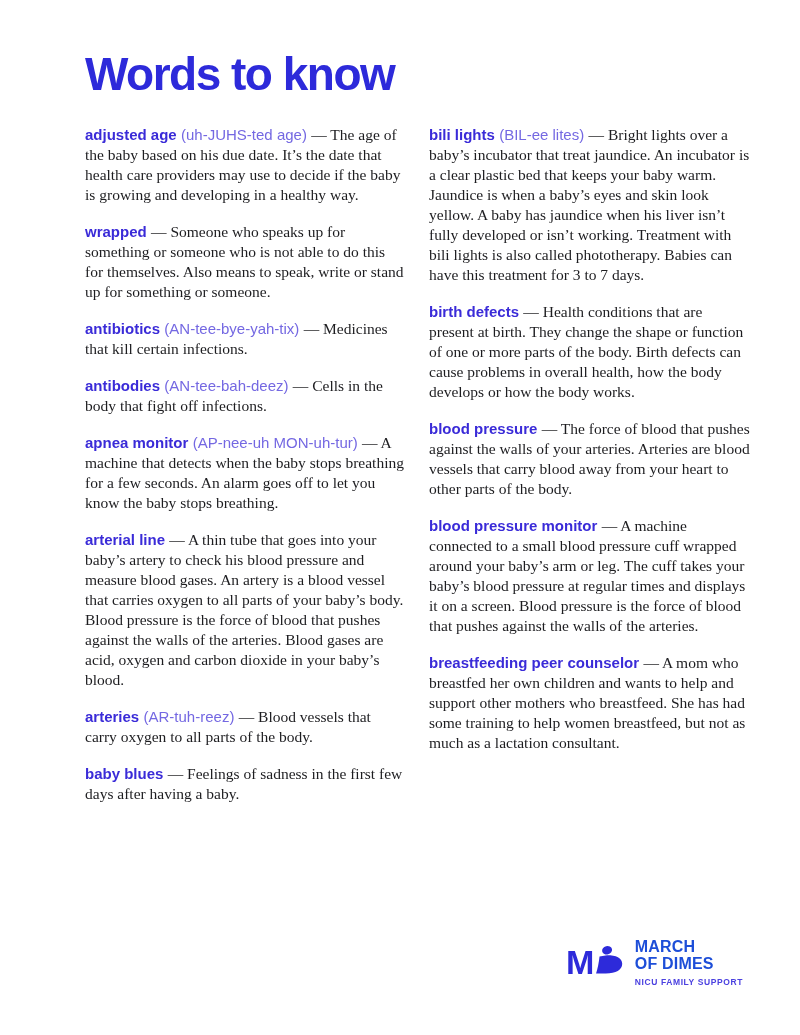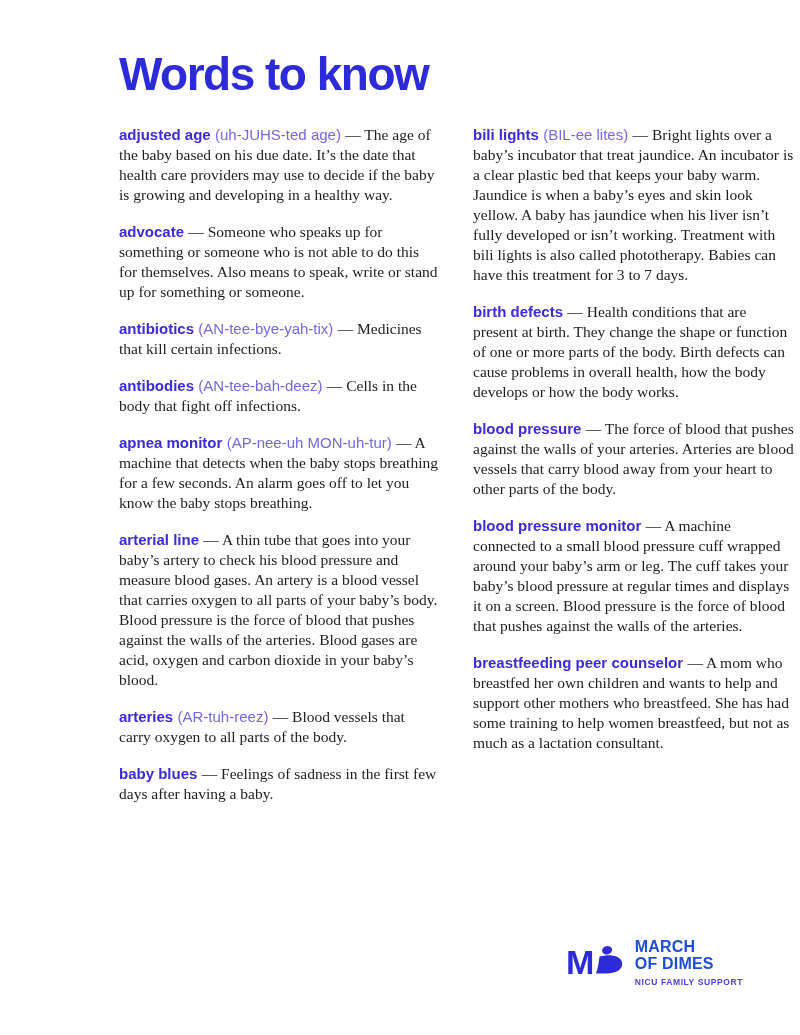--- a/index.html
+++ b/index.html
@@ -8,35 +8,34 @@
     width: 800px;
     height: 1035px;
     background: #ffffff;
     position: relative;
     overflow: hidden;
     font-family: "Liberation Sans", sans-serif;
   }
   .page {
     position: absolute;
     inset: 0;
-    padding: 50px 57px 0 107px;
-    margin-left: 12px;
+    padding: 50px 57px 0 85px;
   }
   h1.page-title {
     margin: 0 0 27px 0;
     font-family: "Liberation Sans", sans-serif;
     font-weight: 900;
     font-size: 46px;
     line-height: 48px;
     letter-spacing: -1.5px;
     color: #2d2ada;
   }
   .columns {
     display: flex;
-    gap: 33px;
+    gap: 23px;
   }
   .col {
     width: 321px;
     flex: 0 0 321px;
   }
   p.entry {
     margin: 0 0 17px 0;
     font-size: 15.5px;
     line-height: 20px;
     color: #1d1d20;
@@ -89,21 +88,21 @@
 </head>
 <body>
 
 <div class="page">
 
   <h1 class="page-title">Words to know</h1>
 
   <div class="columns">
     <div class="col">
         <p class="entry"><span class="term">adjusted age</span> <span class="pron">(uh-JUHS-ted age)</span> <span class="def">— The age of the baby based on his due date. It’s the date that health care providers may use to decide if the baby is growing and developing in a healthy way.</span></p>
-        <p class="entry"><span class="term">advocate</span>  <span class="def">— Someone who speaks up for something or someone who is not able to do this for themselves. Also means to speak, write or stand up for something or someone.</span></p>
+        <p class="entry"><span class="term">wrapped</span>  <span class="def">— Someone who speaks up for something or someone who is not able to do this for themselves. Also means to speak, write or stand up for something or someone.</span></p>
         <p class="entry"><span class="term">antibiotics</span> <span class="pron">(AN-tee-bye-yah-tix)</span> <span class="def">— Medicines that kill certain infections.</span></p>
         <p class="entry"><span class="term">antibodies</span> <span class="pron">(AN-tee-bah-deez)</span> <span class="def">— Cells in the body that fight off infections.</span></p>
         <p class="entry"><span class="term">apnea monitor</span> <span class="pron">(AP-nee-uh MON-uh-tur)</span> <span class="def">— A machine that detects when the baby stops breathing for a few seconds. An alarm goes off to let you know the baby stops breathing.</span></p>
         <p class="entry"><span class="term">arterial line</span>  <span class="def">— A thin tube that goes into your baby’s artery to check his blood pressure and measure blood gases. An artery is a blood vessel that carries oxygen to all parts of your baby’s body. Blood pressure is the force of blood that pushes against the walls of the arteries. Blood gases are acid, oxygen and carbon dioxide in your baby’s blood.</span></p>
         <p class="entry"><span class="term">arteries</span> <span class="pron">(AR-tuh-reez)</span> <span class="def">— Blood vessels that carry oxygen to all parts of the body.</span></p>
         <p class="entry"><span class="term">baby blues</span>  <span class="def">— Feelings of sadness in the first few days after having a baby.</span></p>
       </div>
     <div class="col">
         <p class="entry"><span class="term">bili lights</span> <span class="pron">(BIL-ee lites)</span> <span class="def">— Bright lights over a baby’s incubator that treat jaundice. An incubator is a clear plastic bed that keeps your baby warm. Jaundice is when a baby’s eyes and skin look yellow. A baby has jaundice when his liver isn’t fully developed or isn’t working. Treatment with bili lights is also called phototherapy. Babies can have this treatment for 3 to 7 days.</span></p>
         <p class="entry"><span class="term">birth defects</span>  <span class="def">— Health conditions that are present at birth. They change the shape or function of one or more parts of the body. Birth defects can cause problems in overall health, how the body develops or how the body works.</span></p>

